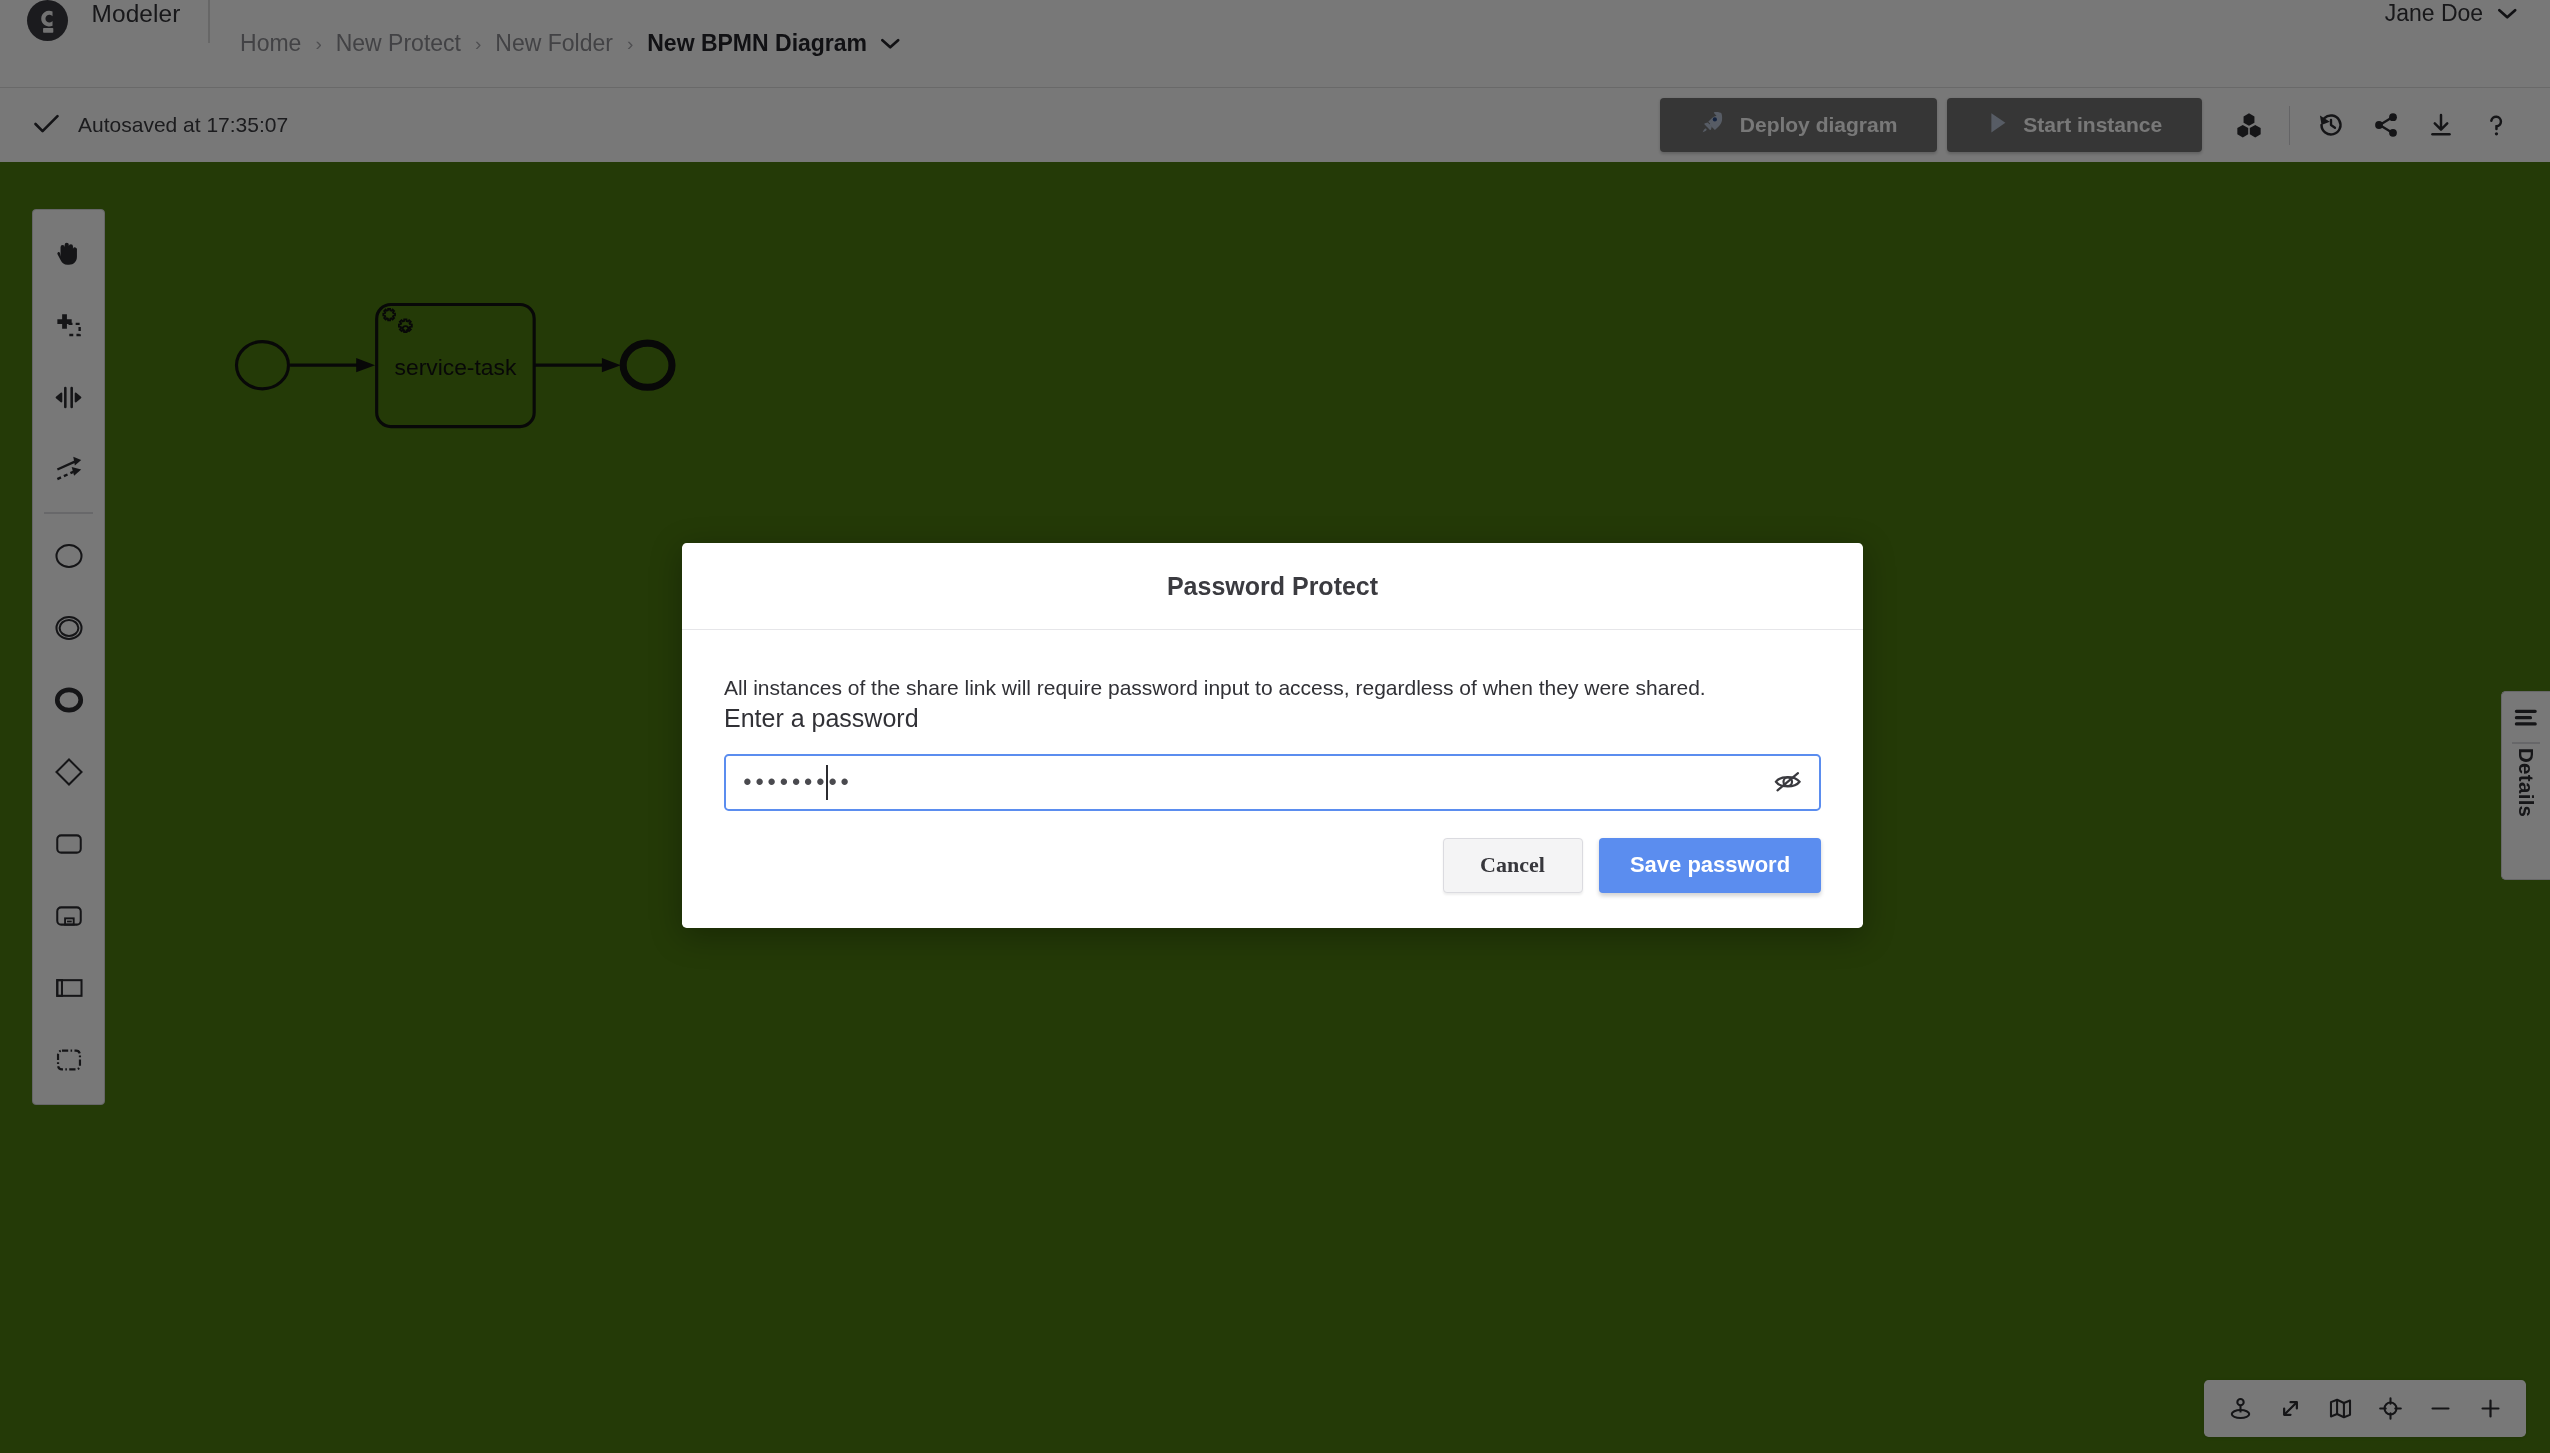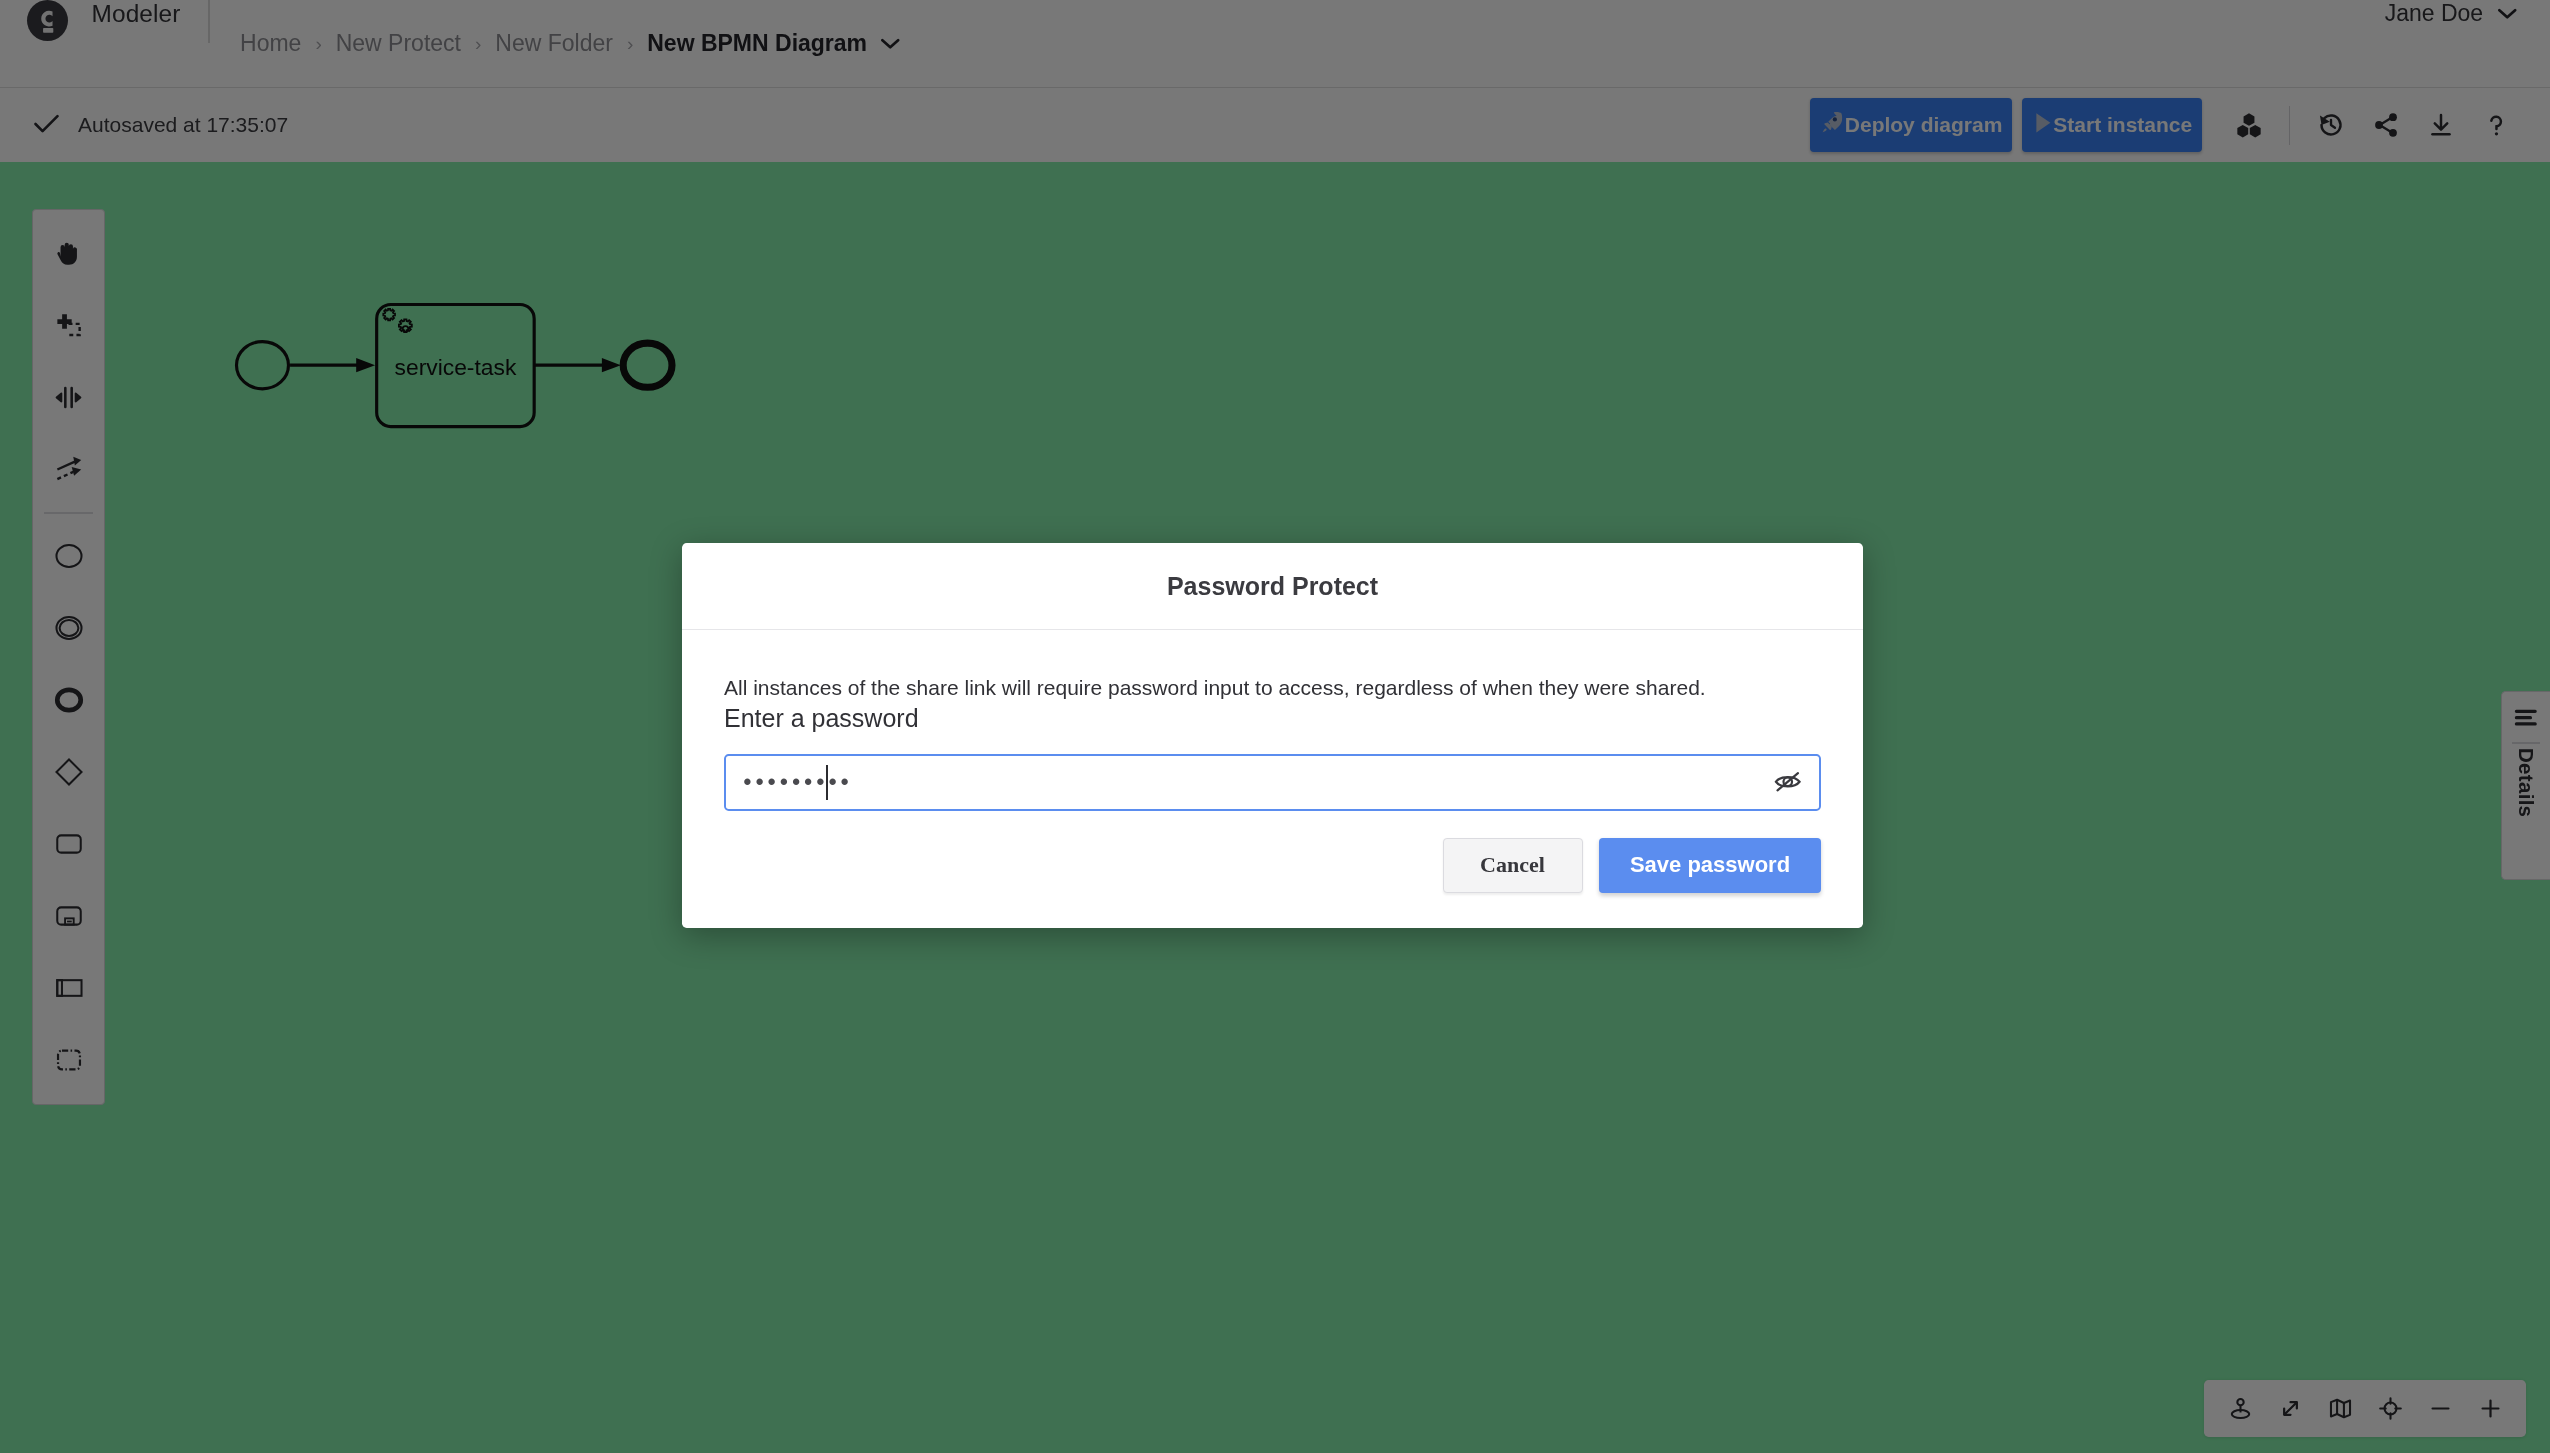--- a/index.html
+++ b/index.html
@@ -106,30 +106,31 @@
   }
   .actionbar-right {
     position: absolute;
     right: 27px;
     display: flex;
     align-items: center;
     gap: 0;
   }
   .btn-primary {
     height: 54px;
-    background: #3b82f6;
+    background: #737373;
     color: #ffffff;
     border: none;
     border-radius: 3.9px;
     font-family: "Liberation Sans", sans-serif;
     font-size: 21px;
     font-weight: 700;
-    padding: 0 10px;
-    display: flex;
-    align-items: center;
+    padding: 0 40px;
+    display: flex;
+    align-items: center;
+    gap: 15px;
     cursor: pointer;
     box-shadow: 0 1.6px 3.2px rgba(0,0,0,.20);
     white-space: nowrap;
   }
   .btn-primary + .btn-primary { margin-left: 10px; }
   .icon-btn {
     width: 55px; height: 55px;
     display: flex; align-items: center; justify-content: center;
     background: transparent; border: none; cursor: pointer;
     border-radius: 3.9px;
@@ -140,21 +141,21 @@
     margin: 0 12.6px;
   }
   .ab-group-left { margin-left: 19px; display: flex; align-items: center; }
 
   
   .canvas {
     position: absolute;
     top: 162px; left: 0;
     width: 2550px;
     height: 1292px;
-    background: #86efac;
+    background: #4d7c0f;
     overflow: hidden;
   }
 
   
   .palette {
     position: absolute;
     top: 47px; left: 32px;
     width: 73px;
     background: #ffffff;
     border: 1.6px solid #d8d8dc;

